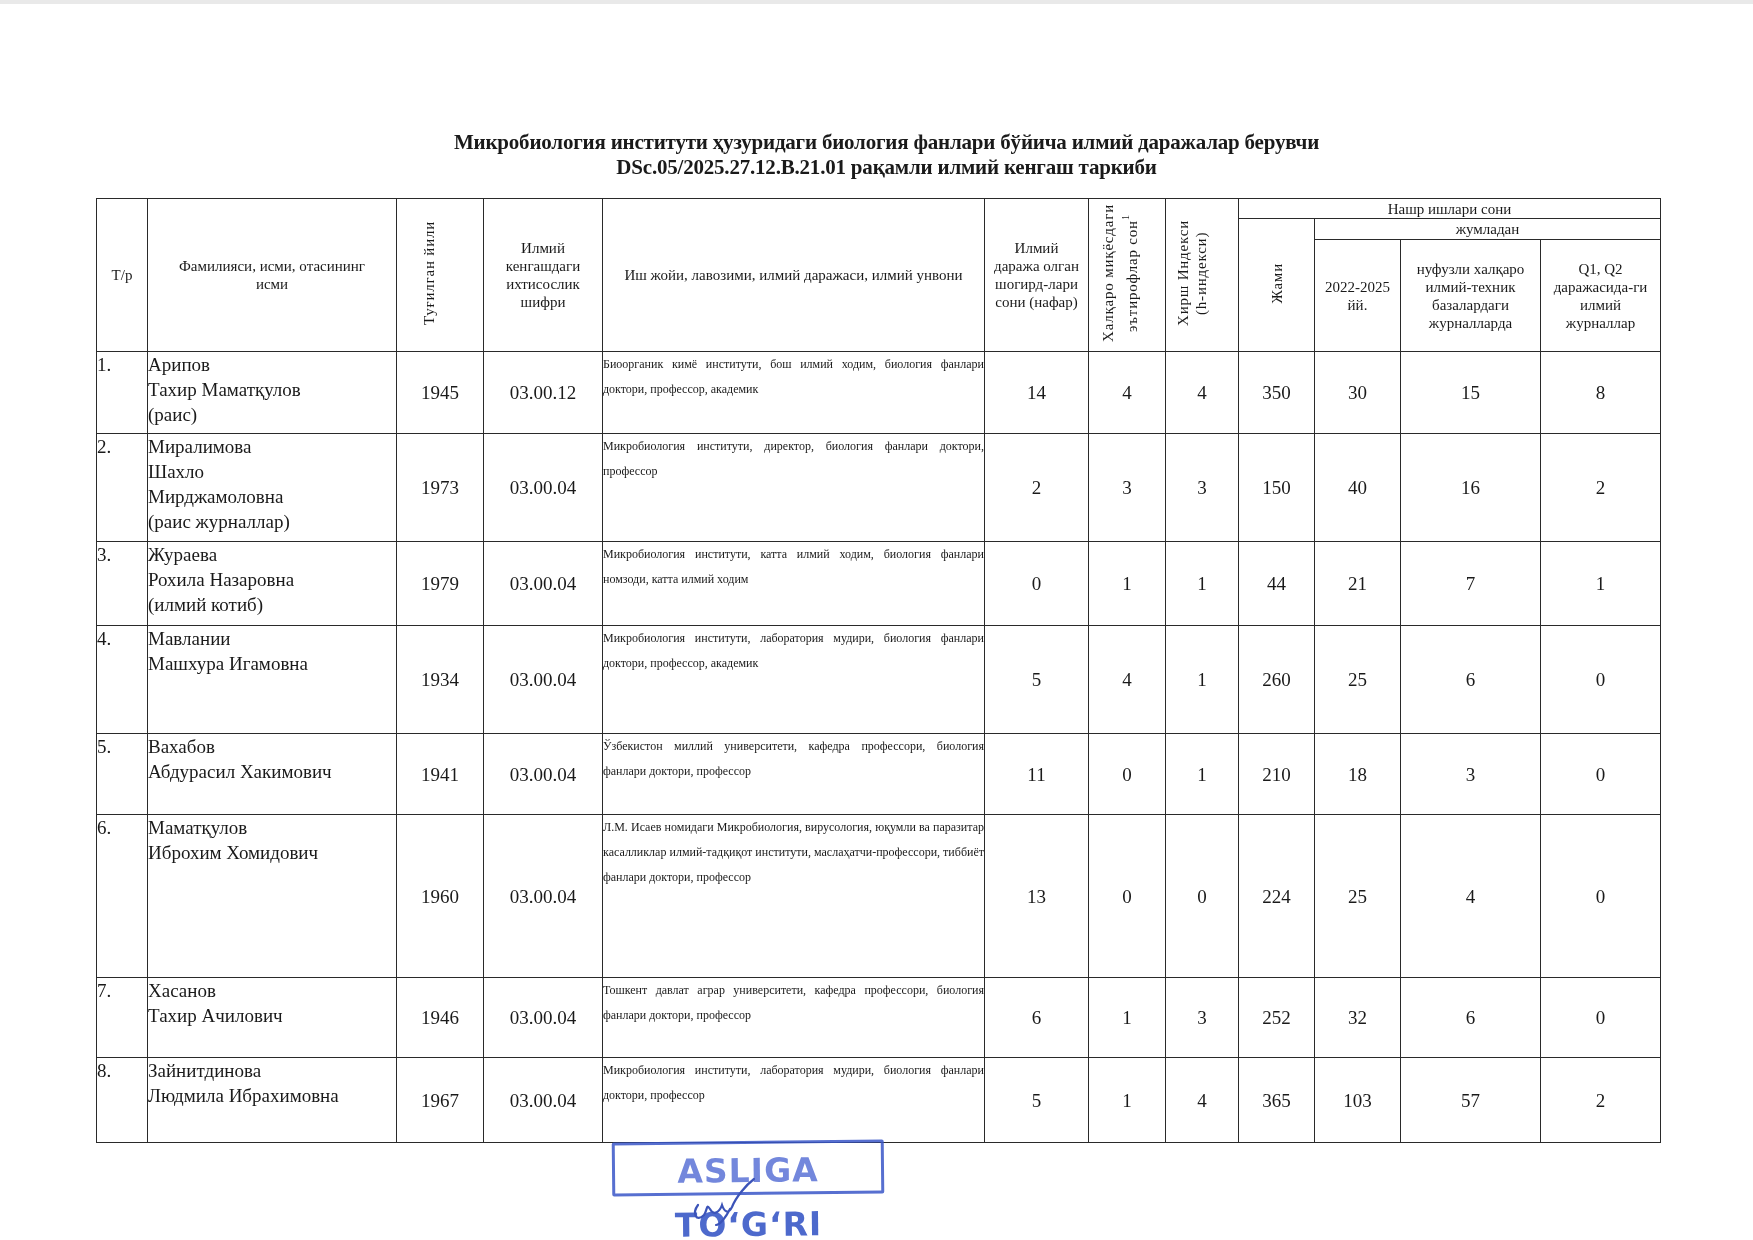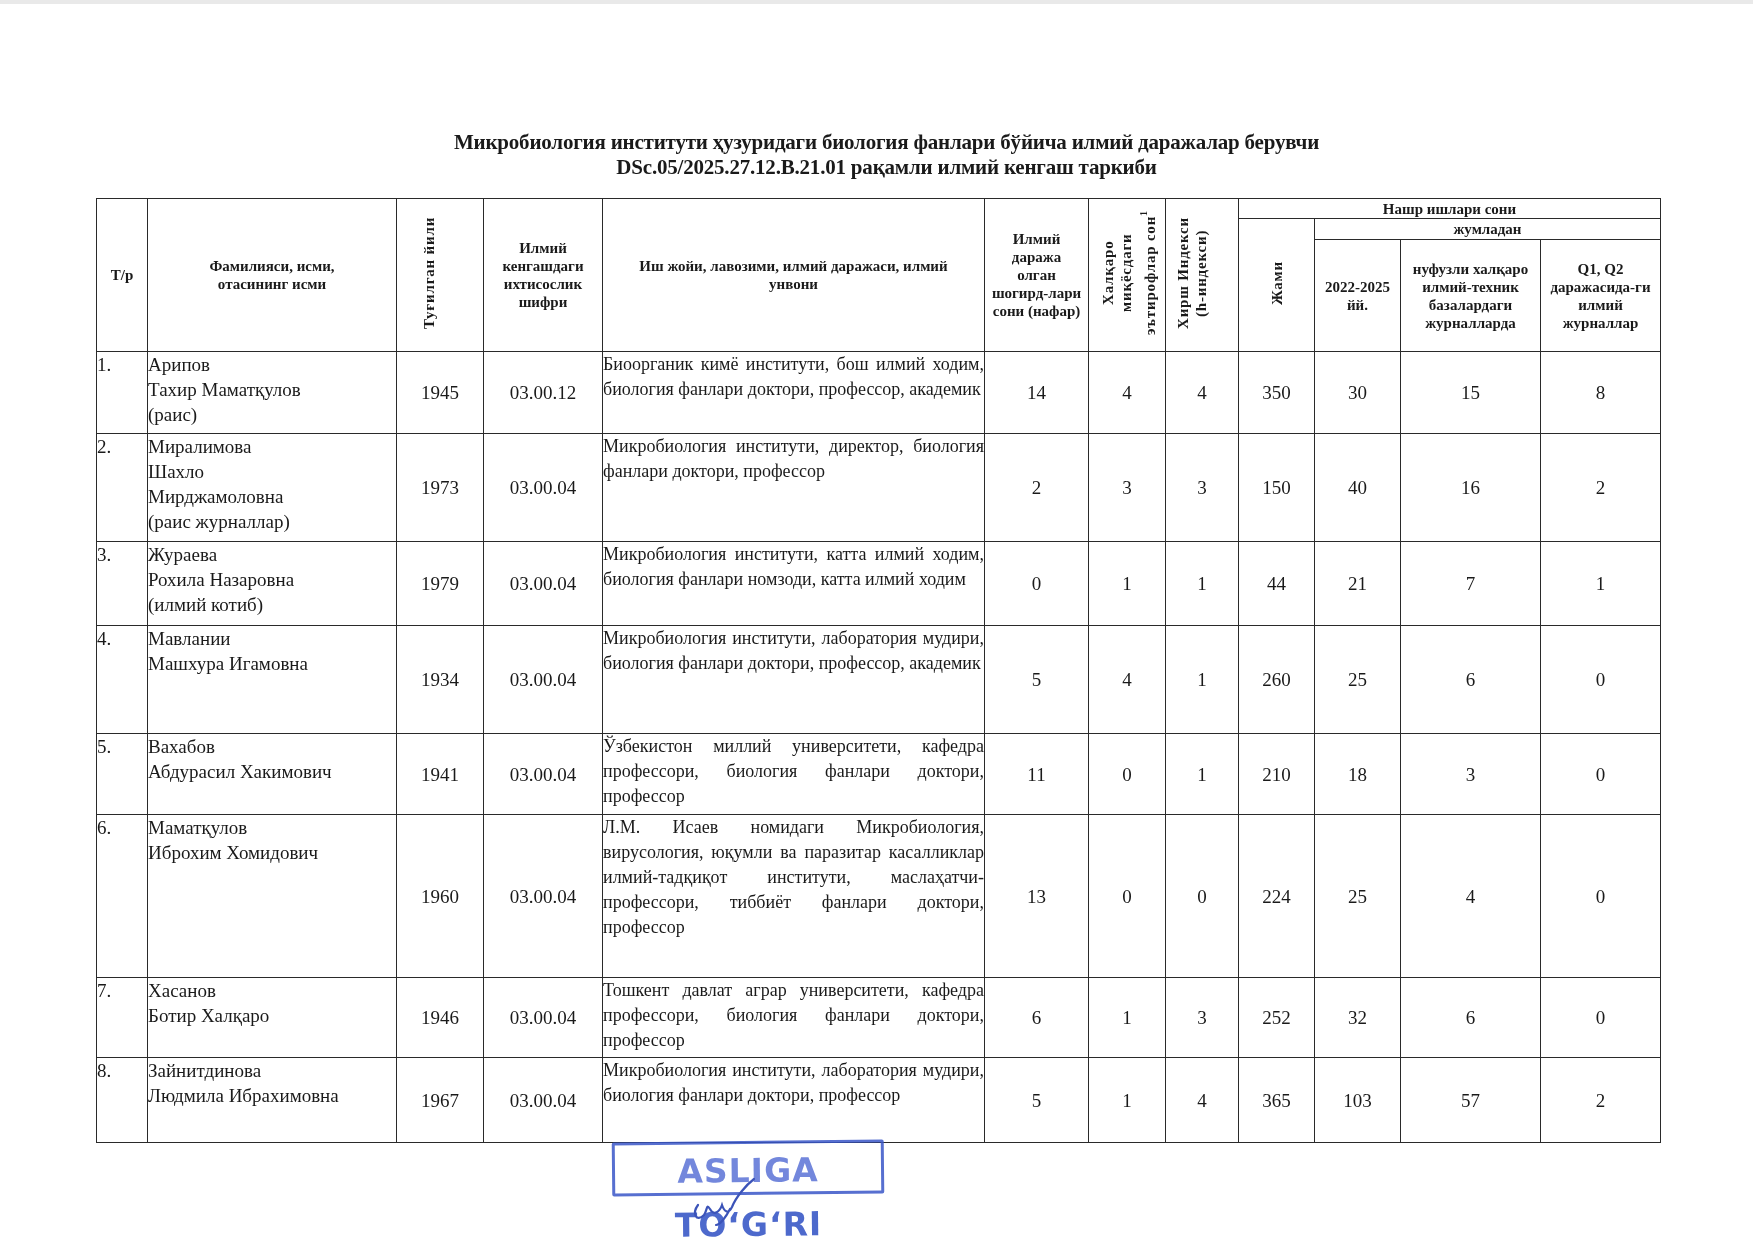--- a/index.html
+++ b/index.html
@@ -9,27 +9,27 @@
   }
   .topline { position: absolute; left: 0; top: 0; width: 1753px; height: 4px; background: #e9e9e9; }
   .title { position: absolute; left: 0; width: 1753px; text-align: center; font-weight: bold; font-size: 21px; line-height: 26px; letter-spacing: -0.2px; }
   .title.l1 { top: 129px; left: 10px; }
   .title.l2 { top: 154px; left: 10px; }
 
   table.grid {
     position: absolute; left: 96px; top: 198px; border-collapse: collapse; table-layout: fixed;
   }
   table.grid td, table.grid th { border: 1.3px solid #2a2a2a; padding: 0; }
-  th { font-weight: bold; font-size: 15px; line-height: 18px; text-align: center; vertical-align: middle; margin-left: 36px; }
+  th { font-weight: normal; font-size: 15px; line-height: 18px; text-align: center; vertical-align: middle; margin-left: 36px; }
   .vert { writing-mode: vertical-rl; transform: rotate(180deg); display: inline-block; white-space: nowrap; letter-spacing: 0.8px; line-height: 18px; }
   td { font-size: 19px; line-height: 25px; vertical-align: middle; }
   td.num { text-align: center; }
   td.idx { vertical-align: top; padding: 4px 0 0 10px; }
   td.name { vertical-align: top; padding: 4px 0 0 8px; line-height: 25px; margin-top: 28px; }
-  td.work { vertical-align: top; text-align: justify; text-align-last: left; padding: 2px 2px 0 3px; line-height: 25px; font-size: 18px; font-family: Liberation Serif, serif; }
+  td.work { vertical-align: top; text-align: justify; text-align-last: left; padding: 2px 2px 0 3px; line-height: 25px; font-size: 12px; font-family: Liberation Serif, serif; }
   .stamp {
     position: absolute; left: 612px; top: 1141px; width: 272px; height: 54px;
     border: 3px solid #3a57c8; border-radius: 2px; color: #2f4fc4; font-family: "DejaVu Sans", sans-serif;
     font-weight: bold; font-size: 33px; line-height: 54px; text-align: center; letter-spacing: 1px;
     transform: rotate(-0.6deg); opacity: 0.85; box-sizing: border-box;
   }
   .stamp .a { color: #5b73d6; }
   .sign { position: absolute; left: 690px; top: 1175px; width: 70px; height: 52px; }
 </style>
 </head>
@@ -195,21 +195,21 @@
       <td class="num">0</td>
       <td class="num">224</td>
       <td class="num">25</td>
       <td class="num">4</td>
       <td class="num">0</td>
     </tr>
     <tr style="height:80px">
       <td class="idx">7.</td>
       <td class="name">
           <div>Хасанов</div>
-          <div>Ботир Халқаро</div>
+          <div>Тахир Ачилович</div>
         </td>
       <td class="num">1946</td>
       <td class="num">03.00.04</td>
       <td class="work">Тошкент давлат аграр университети, кафедра профессори, биология фанлари доктори, профессор</td>
       <td class="num">6</td>
       <td class="num">1</td>
       <td class="num">3</td>
       <td class="num">252</td>
       <td class="num">32</td>
       <td class="num">6</td>

